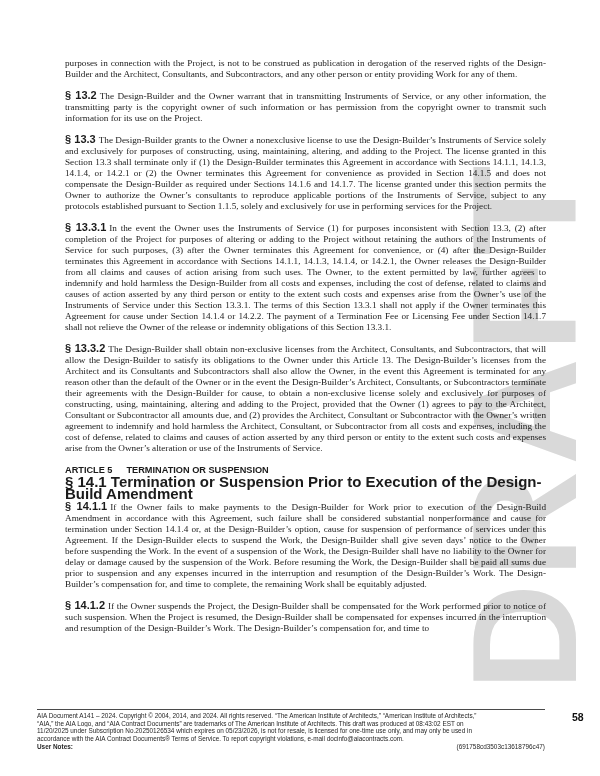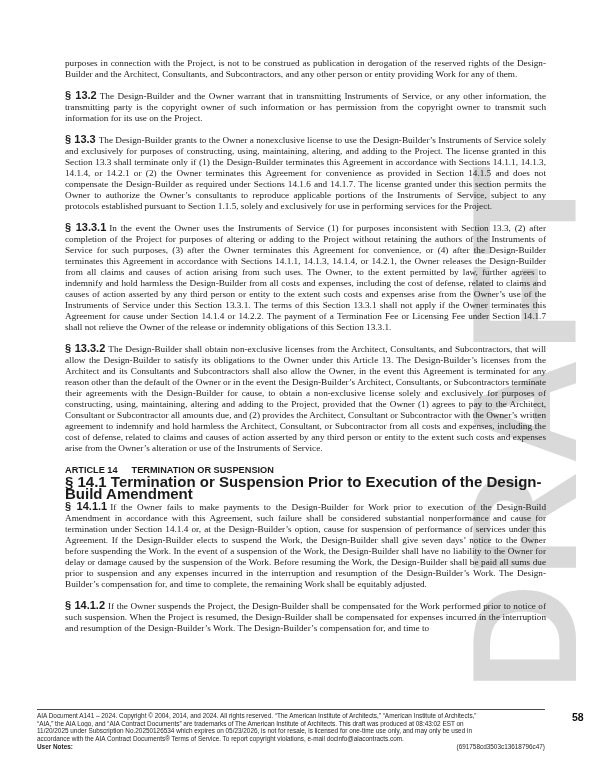--- a/index.html
+++ b/index.html
@@ -54,21 +54,21 @@
     <p><span class="sec-label">§ 13.2</span><span>The Design-Builder and the Owner warrant that in transmitting Instruments of Service, or any other information, the transmitting party is the copyright owner of such information or has permission from the copyright owner to transmit such information for its use on the Project.</span></p>
 
     <p><span class="sec-label">§ 13.3</span><span>The Design-Builder grants to the Owner a nonexclusive license to use the Design-Builder’s Instruments of Service solely and exclusively for purposes of constructing, using, maintaining, altering, and adding to the Project. The license granted in this Section 13.3 shall terminate only if (1) the Design-Builder terminates this Agreement in accordance with Sections 14.1.1, 14.1.3, 14.1.4, or 14.2.1 or (2) the Owner terminates this Agreement for convenience as provided in Section 14.1.5 and does not compensate the Design-Builder as required under Sections 14.1.6 and 14.1.7. The license granted under this section permits the Owner to authorize the Owner’s consultants to reproduce applicable portions of the Instruments of Service, subject to any protocols established pursuant to Section 1.1.5, solely and exclusively for use in performing services for the Project.</span></p>
 
     <p><span class="sec-label">§ 13.3.1</span><span>In the event the Owner uses the Instruments of Service (1) for purposes inconsistent with Section 13.3, (2) after completion of the Project for purposes of altering or adding to the Project without retaining the authors of the Instruments of Service for such purposes, (3) after the Owner terminates this Agreement for convenience, or (4) after the Design-Builder terminates this Agreement in accordance with Sections 14.1.1, 14.1.3, 14.1.4, or 14.2.1, the Owner releases the Design-Builder from all claims and causes of action arising from such uses. The Owner, to the extent permitted by law, further agrees to indemnify and hold harmless the Design-Builder from all costs and expenses, including the cost of defense, related to claims and causes of action asserted by any third person or entity to the extent such costs and expenses arise from the Owner’s use of the Instruments of Service under this Section 13.3.1. The terms of this Section 13.3.1 shall not apply if the Owner terminates this Agreement for cause under Section 14.1.4 or 14.2.2. The payment of a Termination Fee or Licensing Fee under Section 14.1.7 shall not relieve the Owner of the release or indemnity obligations of this Section 13.3.1.</span></p>
 
     <p><span class="sec-label">§ 13.3.2</span><span>The Design-Builder shall obtain non-exclusive licenses from the Architect, Consultants, and Subcontractors, that will allow the Design-Builder to satisfy its obligations to the Owner under this Article 13. The Design-Builder’s licenses from the Architect and its Consultants and Subcontractors shall also allow the Owner, in the event this Agreement is terminated for any reason other than the default of the Owner or in the event the Design-Builder’s Architect, Consultants, or Subcontractors terminate their agreements with the Design-Builder for cause, to obtain a non-exclusive license solely and exclusively for purposes of constructing, using, maintaining, altering and adding to the Project, provided that the Owner (1) agrees to pay to the Architect, Consultant or Subcontractor all amounts due, and (2) provides the Architect, Consultant or Subcontractor with the Owner’s written agreement to indemnify and hold harmless the Architect, Consultant, or Subcontractor from all costs and expenses, including the cost of defense, related to claims and causes of action asserted by any third person or entity to the extent such costs and expenses arise from the Owner’s alteration or use of the Instruments of Service.</span></p>
 
 
     <div class="heading-block">
-      <div class="article-heading"><span class="art-num">ARTICLE 14</span><span>TERMINATION OR SUSPENSION</span></div>
+      <div class="article-heading"><span class="art-num">ARTICLE 5</span><span>TERMINATION OR SUSPENSION</span></div>
       <div class="section-heading">§ 14.1 Termination or Suspension Prior to Execution of the Design-Build Amendment</div>
     </div>
 
     <p><span class="sec-label">§ 14.1.1</span><span>If the Owner fails to make payments to the Design-Builder for Work prior to execution of the Design-Build Amendment in accordance with this Agreement, such failure shall be considered substantial nonperformance and cause for termination under Section 14.1.4 or, at the Design-Builder’s option, cause for suspension of performance of services under this Agreement. If the Design-Builder elects to suspend the Work, the Design-Builder shall give seven days’ notice to the Owner before suspending the Work. In the event of a suspension of the Work, the Design-Builder shall have no liability to the Owner for delay or damage caused by the suspension of the Work. Before resuming the Work, the Design-Builder shall be paid all sums due prior to suspension and any expenses incurred in the interruption and resumption of the Design-Builder’s Work. The Design-Builder’s compensation for, and time to complete, the remaining Work shall be equitably adjusted.</span></p>
 
     <p><span class="sec-label">§ 14.1.2</span><span>If the Owner suspends the Project, the Design-Builder shall be compensated for the Work performed prior to notice of such suspension. When the Project is resumed, the Design-Builder shall be compensated for expenses incurred in the interruption and resumption of the Design-Builder’s Work. The Design-Builder’s compensation for, and time to</span></p>
 
   </div>
 
   <div class="footer-rule"></div>

